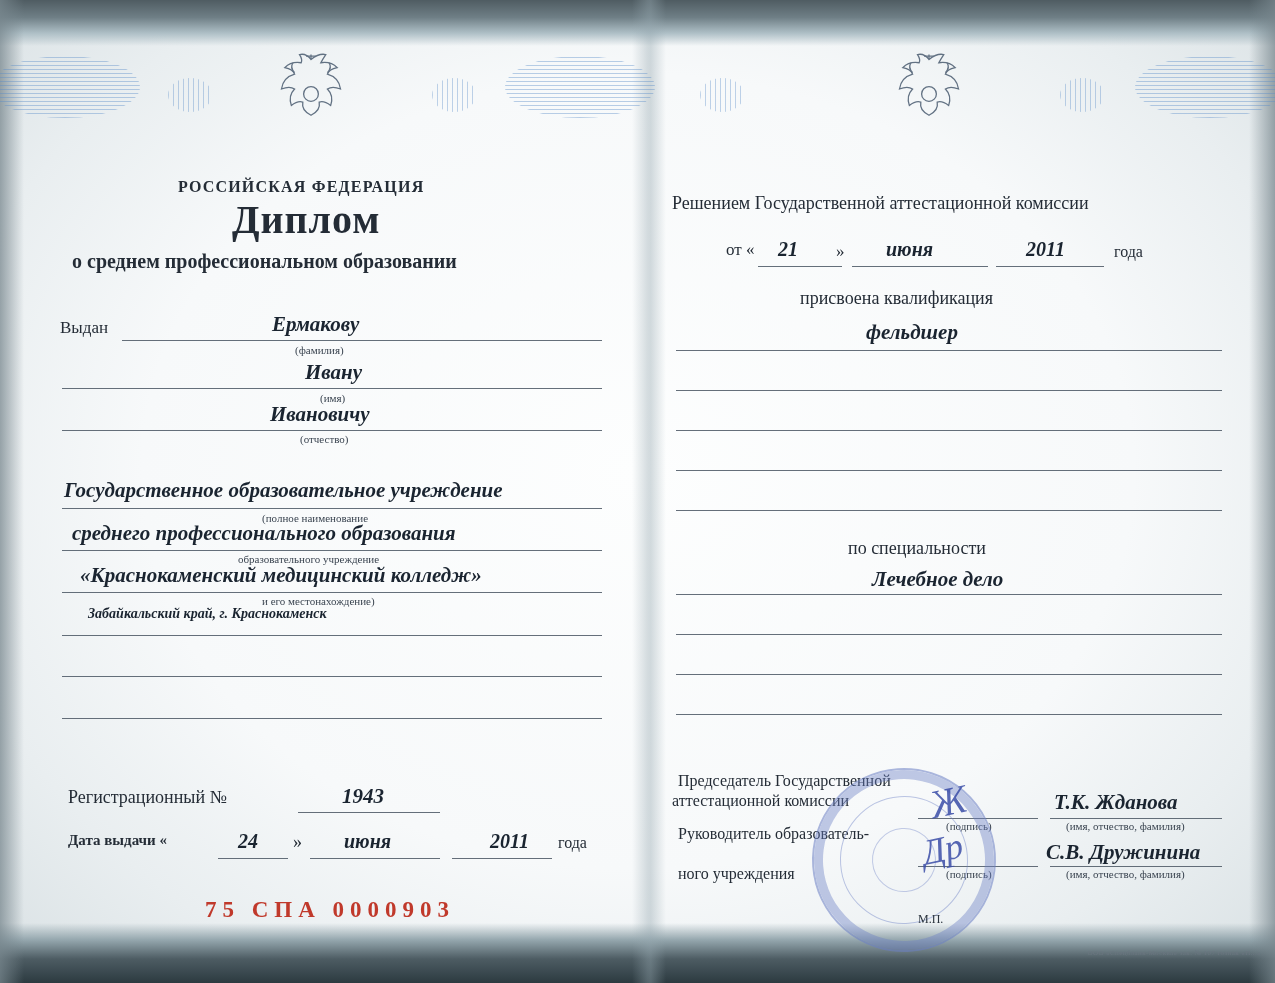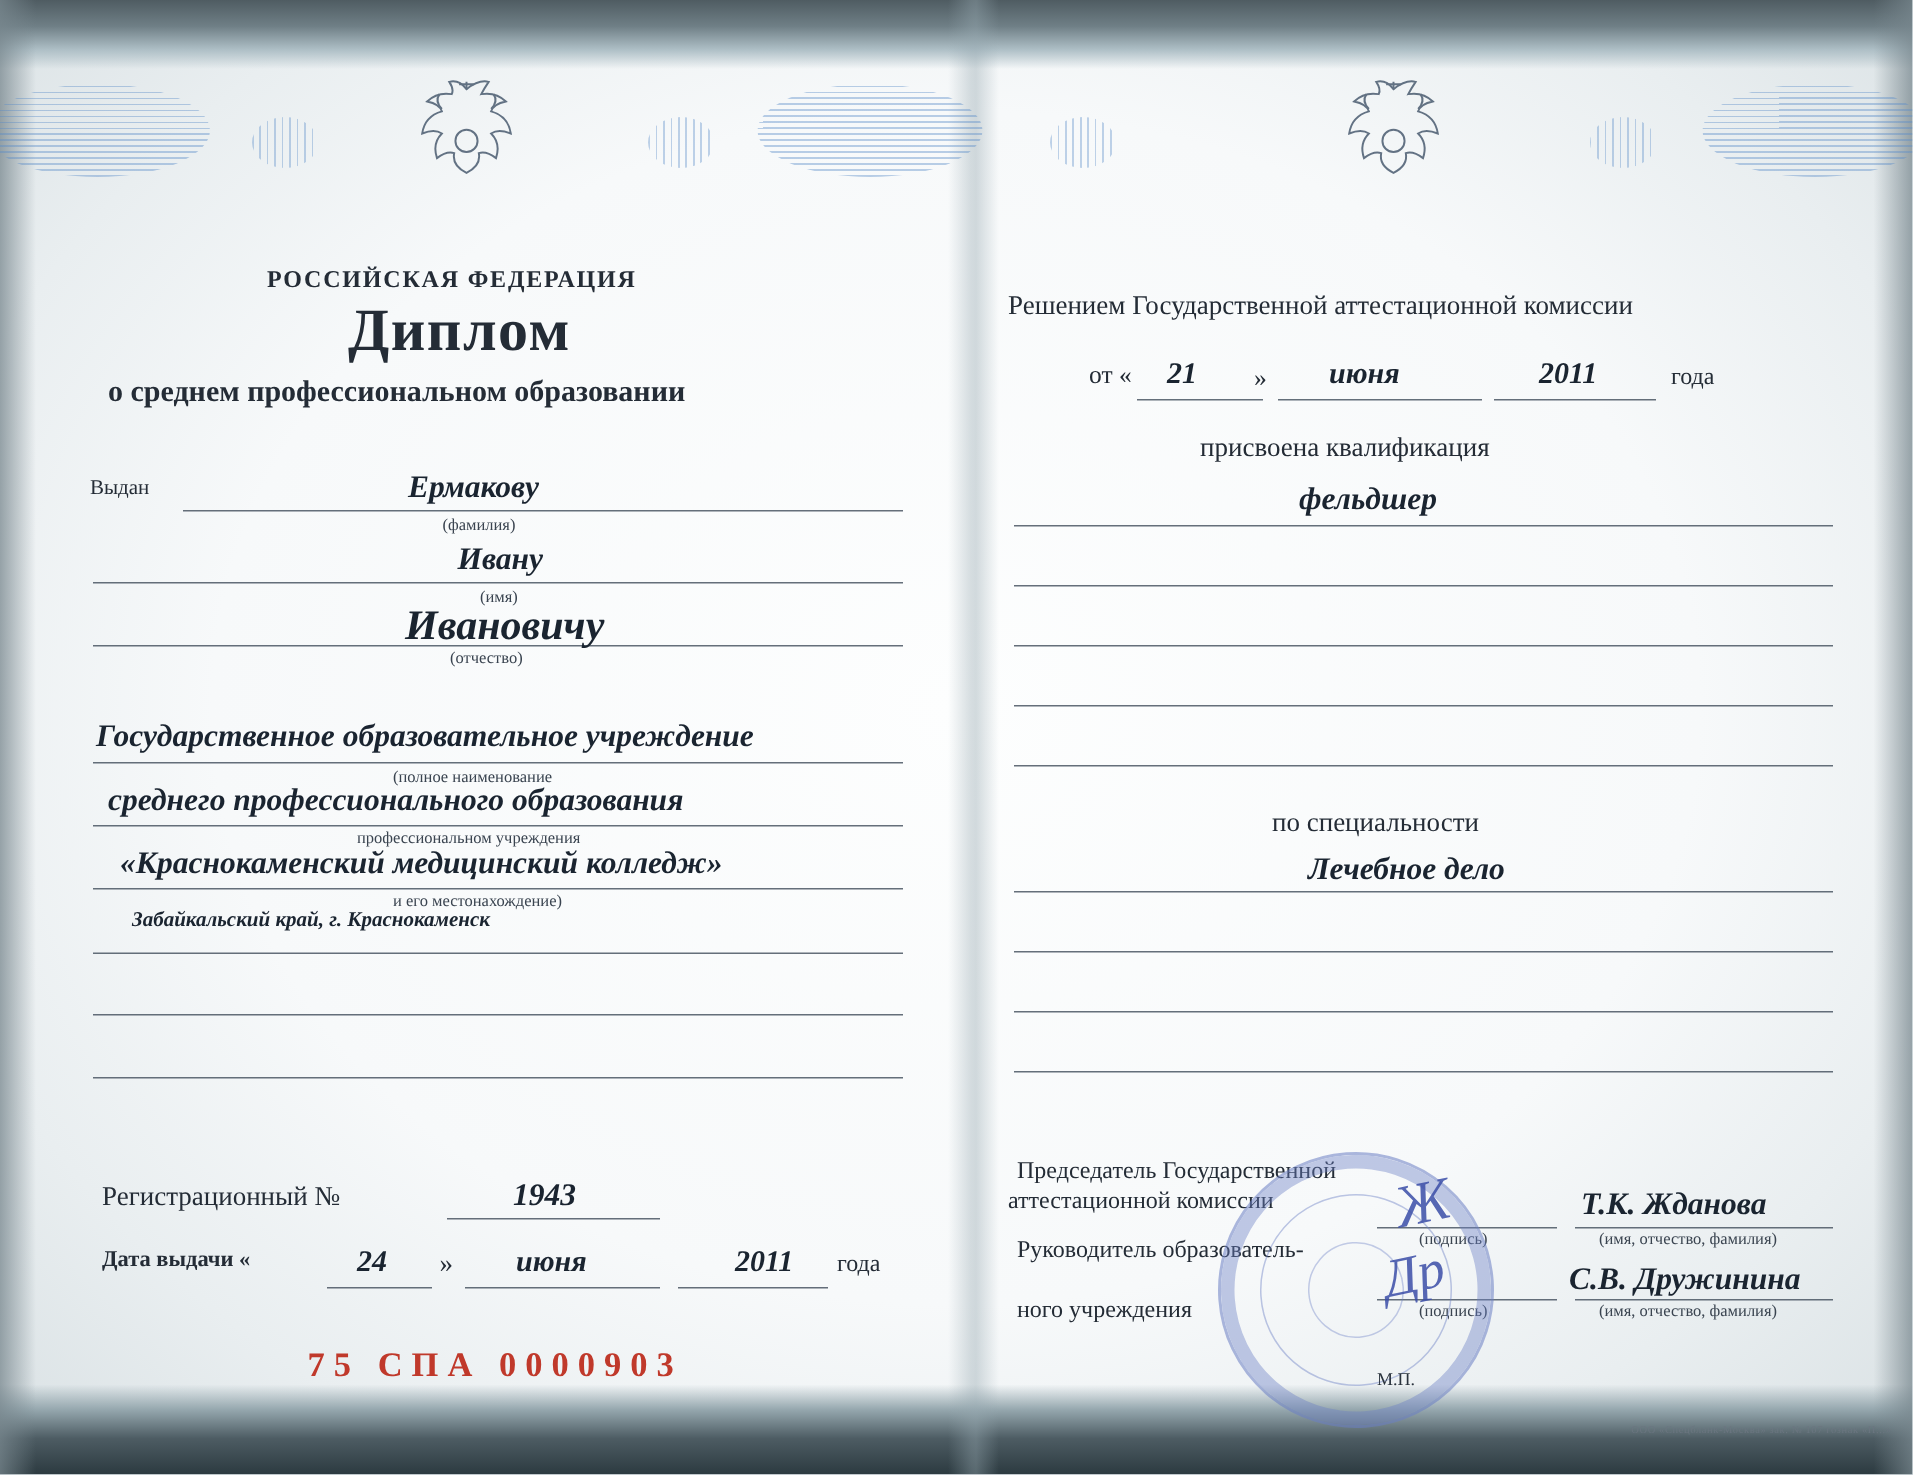--- a/index.html
+++ b/index.html
@@ -66,21 +66,21 @@
   .printed{font-family:"Liberation Serif", serif;color:#242c36;}
   .hand{font-family:"Liberation Serif", serif;font-style:italic;font-weight:bold;color:#1a2430;}
   .caption{font-size:11px;color:#3a4450;font-family:"Liberation Serif", serif;}
   .rule{position:absolute;height:0;border-bottom:1.3px solid #4a5663;opacity:.85;}
 
   
   #left .rf{left:178px;top:178px;font-size:16px;font-weight:bold;}
   #left .diplom{left:232px;top:196px;font-size:40px;font-weight:bold;letter-spacing:1px;
       font-family:"Liberation Serif", serif;}
   #left .sub{left:72px;top:250px;font-size:20px;font-weight:bold;}
-  #left .vydan{left:60px;top:318px;font-size:14px;font-family:Liberation Serif, serif;}
+  #left .vydan{left:60px;top:318px;font-size:17px;font-family:Liberation Serif, serif;}
 
   .red-num{
     position:absolute;left:205px;top:897px;font-size:23px;font-weight:bold;
     color:#c0392b;letter-spacing:6px;font-family:"Liberation Serif", serif;
   }
 
   
   .stamp{
     position:absolute;left:812px;top:768px;width:180px;height:180px;
     border:2px solid #6b7fc4;border-radius:50%;
@@ -152,30 +152,30 @@
     <div class="txt printed vydan">Выдан</div>
     <div class="rule" style="left:122px;top:340px;width:480px;"></div>
     <div class="txt hand" style="left:272px;top:312px;font-size:21px;">Ермакову</div>
     <div class="txt caption" style="left:295px;top:344px;text-align:right;">(фамилия)</div>
 
     <div class="rule" style="left:62px;top:388px;width:540px;"></div>
     <div class="txt hand" style="left:305px;top:360px;font-size:21px;">Ивану</div>
     <div class="txt caption" style="left:320px;top:392px;font-family:Liberation Serif, serif;">(имя)</div>
 
     <div class="rule" style="left:62px;top:430px;width:540px;"></div>
-    <div class="txt hand" style="left:270px;top:402px;font-size:28px;">Ивановичу</div>
+    <div class="txt hand" style="left:270px;top:402px;font-size:21px;">Ивановичу</div>
     <div class="txt caption" style="left:300px;top:433px;">(отчество)</div>
 
     <div class="rule" style="left:62px;top:508px;width:540px;"></div>
     <div class="txt hand" style="left:64px;top:478px;font-size:21px;">Государственное образовательное учреждение</div>
     <div class="txt caption" style="left:262px;top:512px;">(полное наименование</div>
 
     <div class="rule" style="left:62px;top:550px;width:540px;"></div>
     <div class="txt hand" style="left:72px;top:521px;font-size:21px;">среднего профессионального образования</div>
-    <div class="txt caption" style="left:238px;top:553px;">профессиональном учреждения</div>
+    <div class="txt caption" style="left:238px;top:553px;">образовательного учреждение</div>
 
     <div class="rule" style="left:62px;top:592px;width:540px;"></div>
     <div class="txt hand" style="left:80px;top:563px;font-size:21px;">«Краснокаменский медицинский колледж»</div>
     <div class="txt caption" style="left:262px;top:595px;">и его местонахождение)</div>
 
     <div class="rule" style="left:62px;top:635px;width:540px;"></div>
     <div class="txt hand" style="left:88px;top:606px;font-size:14px;">Забайкальский край, г. Краснокаменск</div>
 
     <div class="rule" style="left:62px;top:676px;width:540px;"></div>
     <div class="rule" style="left:62px;top:718px;width:540px;"></div>

